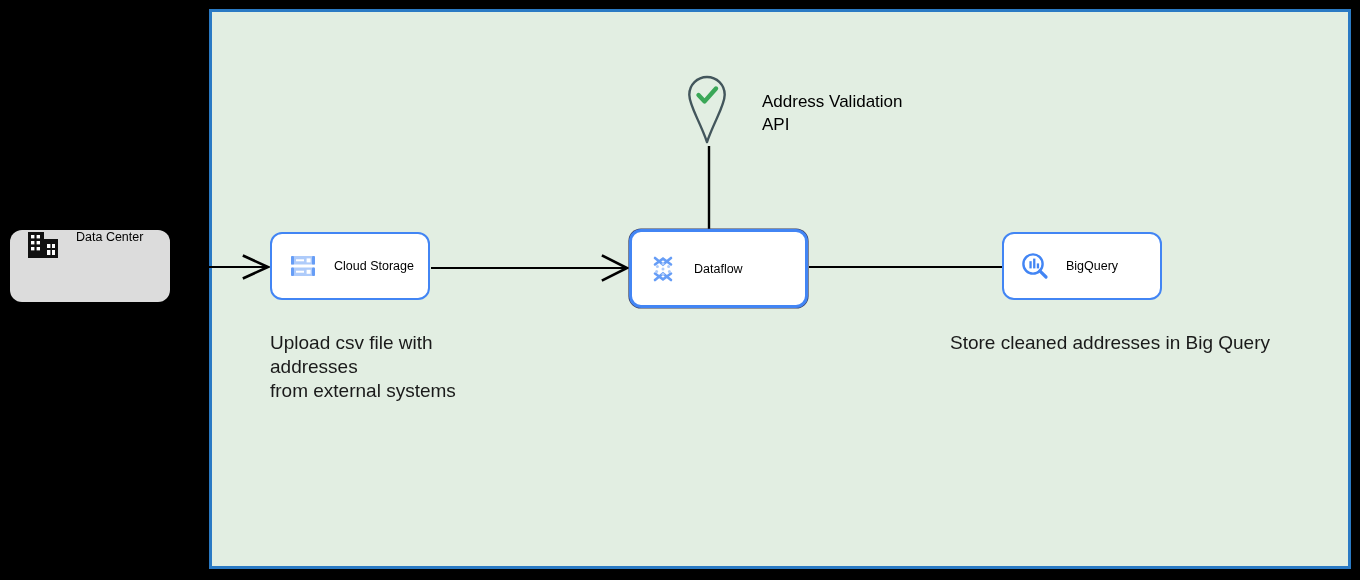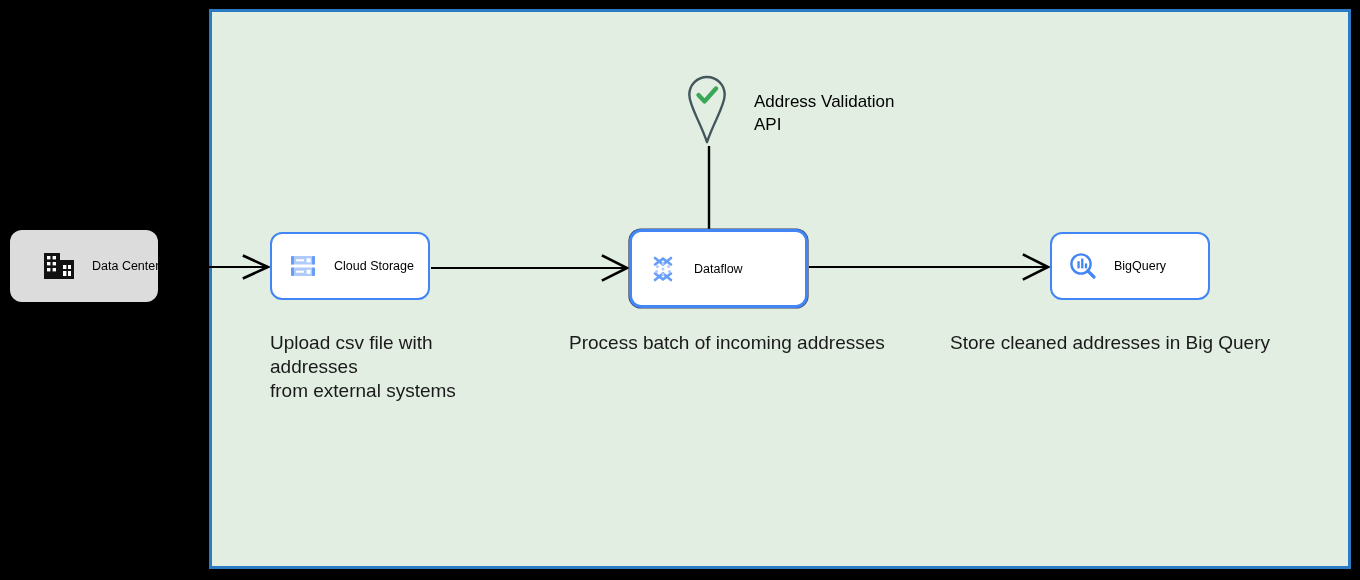--- a/index.html
+++ b/index.html
@@ -26,28 +26,27 @@
     background: #e2eee2;
     border: 3px solid #2a7ac4;
     box-sizing: border-box;
   }
 
   
   .datacenter-node {
     position: absolute;
     left: 10px;
     top: 230px;
-    width: 148px;
+    width: 160px;
     height: 72px;
     background: #dcdcdc;
     border-radius: 12px;
     display: flex;
-    align-items: center;
+    align-items: flex-start;
     box-sizing: border-box;
-    padding-left: 16px;
   }
   .datacenter-icon {
     width: 34px;
     height: 30px;
     margin-left: 16px;
     flex: none;
   }
   .datacenter-label {
     font-size: 12.5px;
     color: #000000;
@@ -78,40 +77,40 @@
   }
   .svc-label {
     font-size: 12.5px;
     color: #000000;
     margin-left: 16px;
     white-space: nowrap;
   }
 
   #node-storage { left: 270px; top: 232px; width: 160px; height: 68px; }
   #node-dataflow { left: 629px; top: 229px; width: 179px; height: 79px; }
-  #node-bigquery { left: 1050px; top: 232px; width: 160px; height: 68px; }
+  #node-bigquery { left: 1002px; top: 232px; width: 160px; height: 68px; }
 
   
   .api-node {
     position: absolute;
     left: 686px;
     top: 74px;
     display: flex;
     align-items: flex-start;
   }
   .api-pin {
     width: 42px;
     height: 72px;
     flex: none;
   }
   .api-label {
     font-size: 17px;
     color: #000000;
     line-height: 23px;
-    margin-left: 26px;
+    margin-left: 34px;
     margin-top: 16px;
     white-space: pre-line;
   }
 
   
   .caption {
     position: absolute;
     font-size: 19px;
     color: #1a1a1a;
     line-height: 24px;
@@ -229,16 +228,15 @@
     <svg class="api-pin" viewBox="0 0 42 72">
       <path d="M21 3 C11.2 3 3.3 10.9 3.3 20.7 C3.3 31.5 13.5 46.5 21 68 C28.5 46.5 38.7 31.5 38.7 20.7 C38.7 10.9 30.8 3 21 3 Z" fill="none" stroke="#43565c" stroke-width="2.4" stroke-linejoin="round"></path>
       <polyline points="12.5,21 18.6,27.4 30,14.5" fill="none" stroke="#3aa757" stroke-width="4.4" stroke-linecap="round" stroke-linejoin="round"></polyline>
     </svg>
     <span class="api-label">Address Validation
 API</span>
   </div>
 
   <div class="caption" id="caption-storage">Upload csv file with addresses
 from external systems</div>
-  <div class="caption" id="caption-dataflow">Process batch of incoming addresses</div>
   <div class="caption" id="caption-bigquery">Store cleaned addresses in Big Query</div>
 
 </div>
 
 </body></html>

